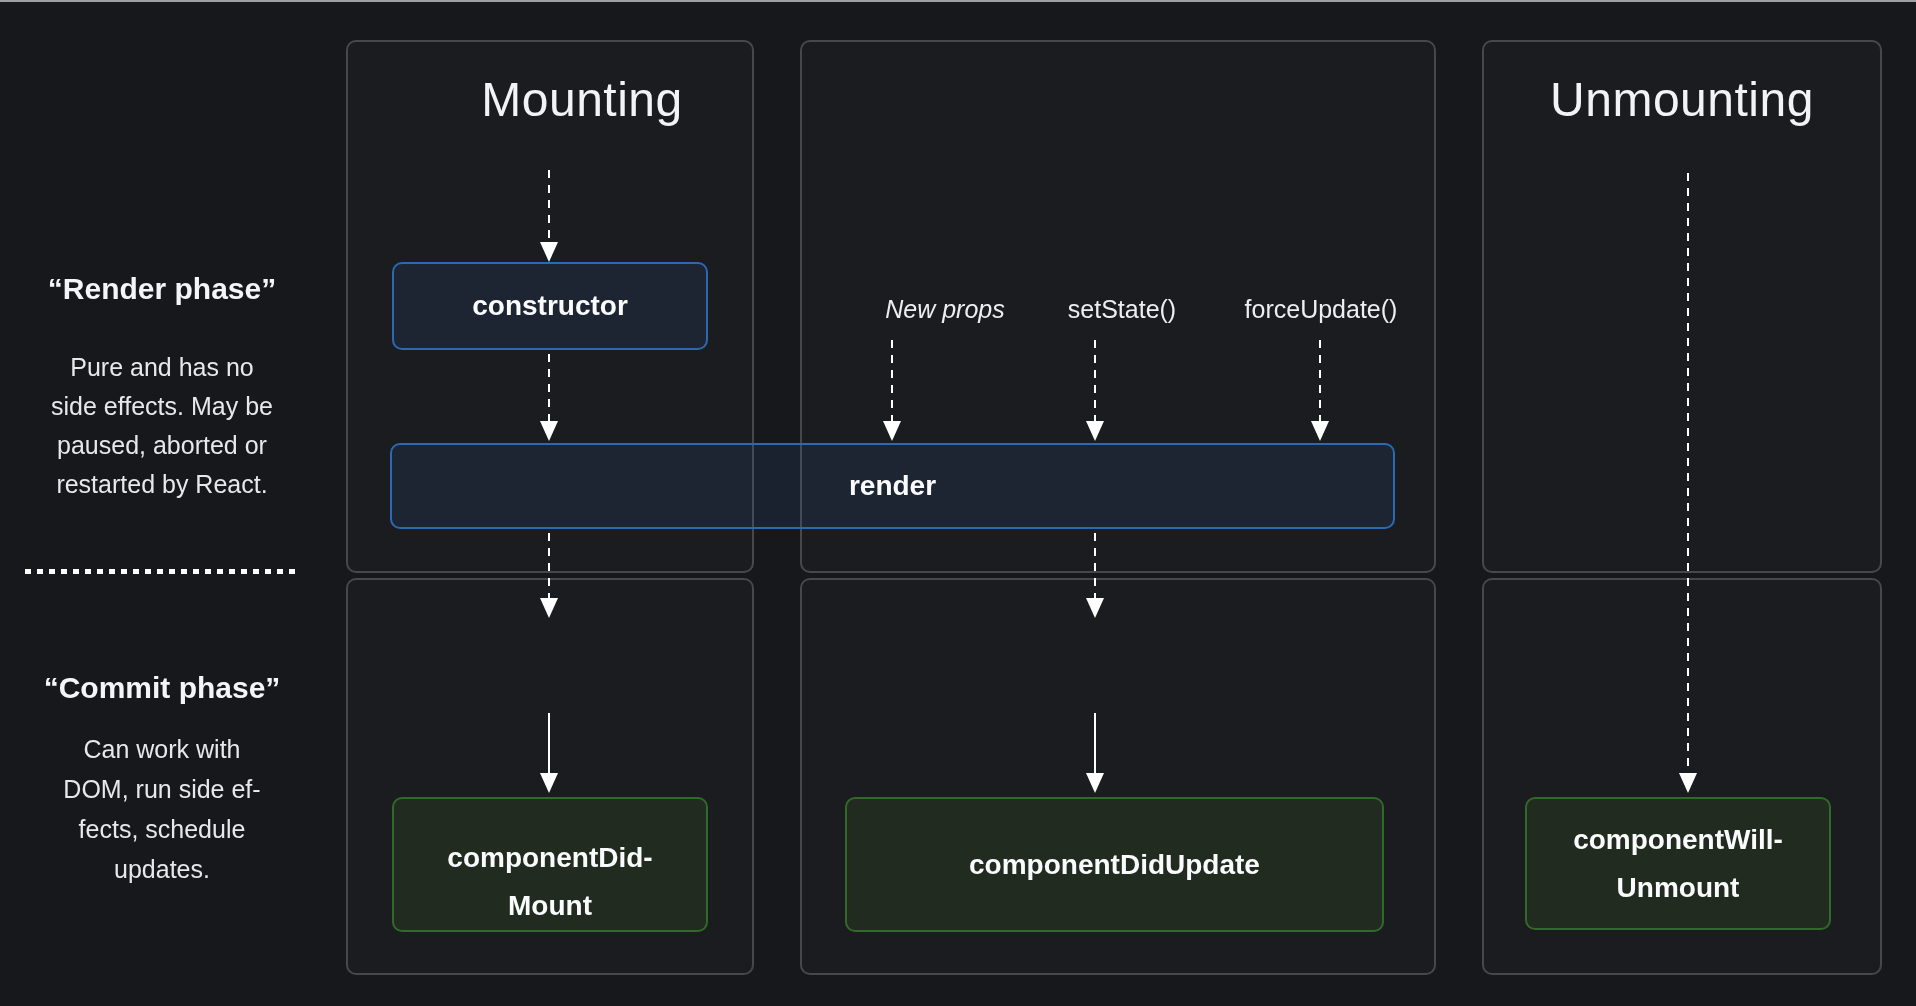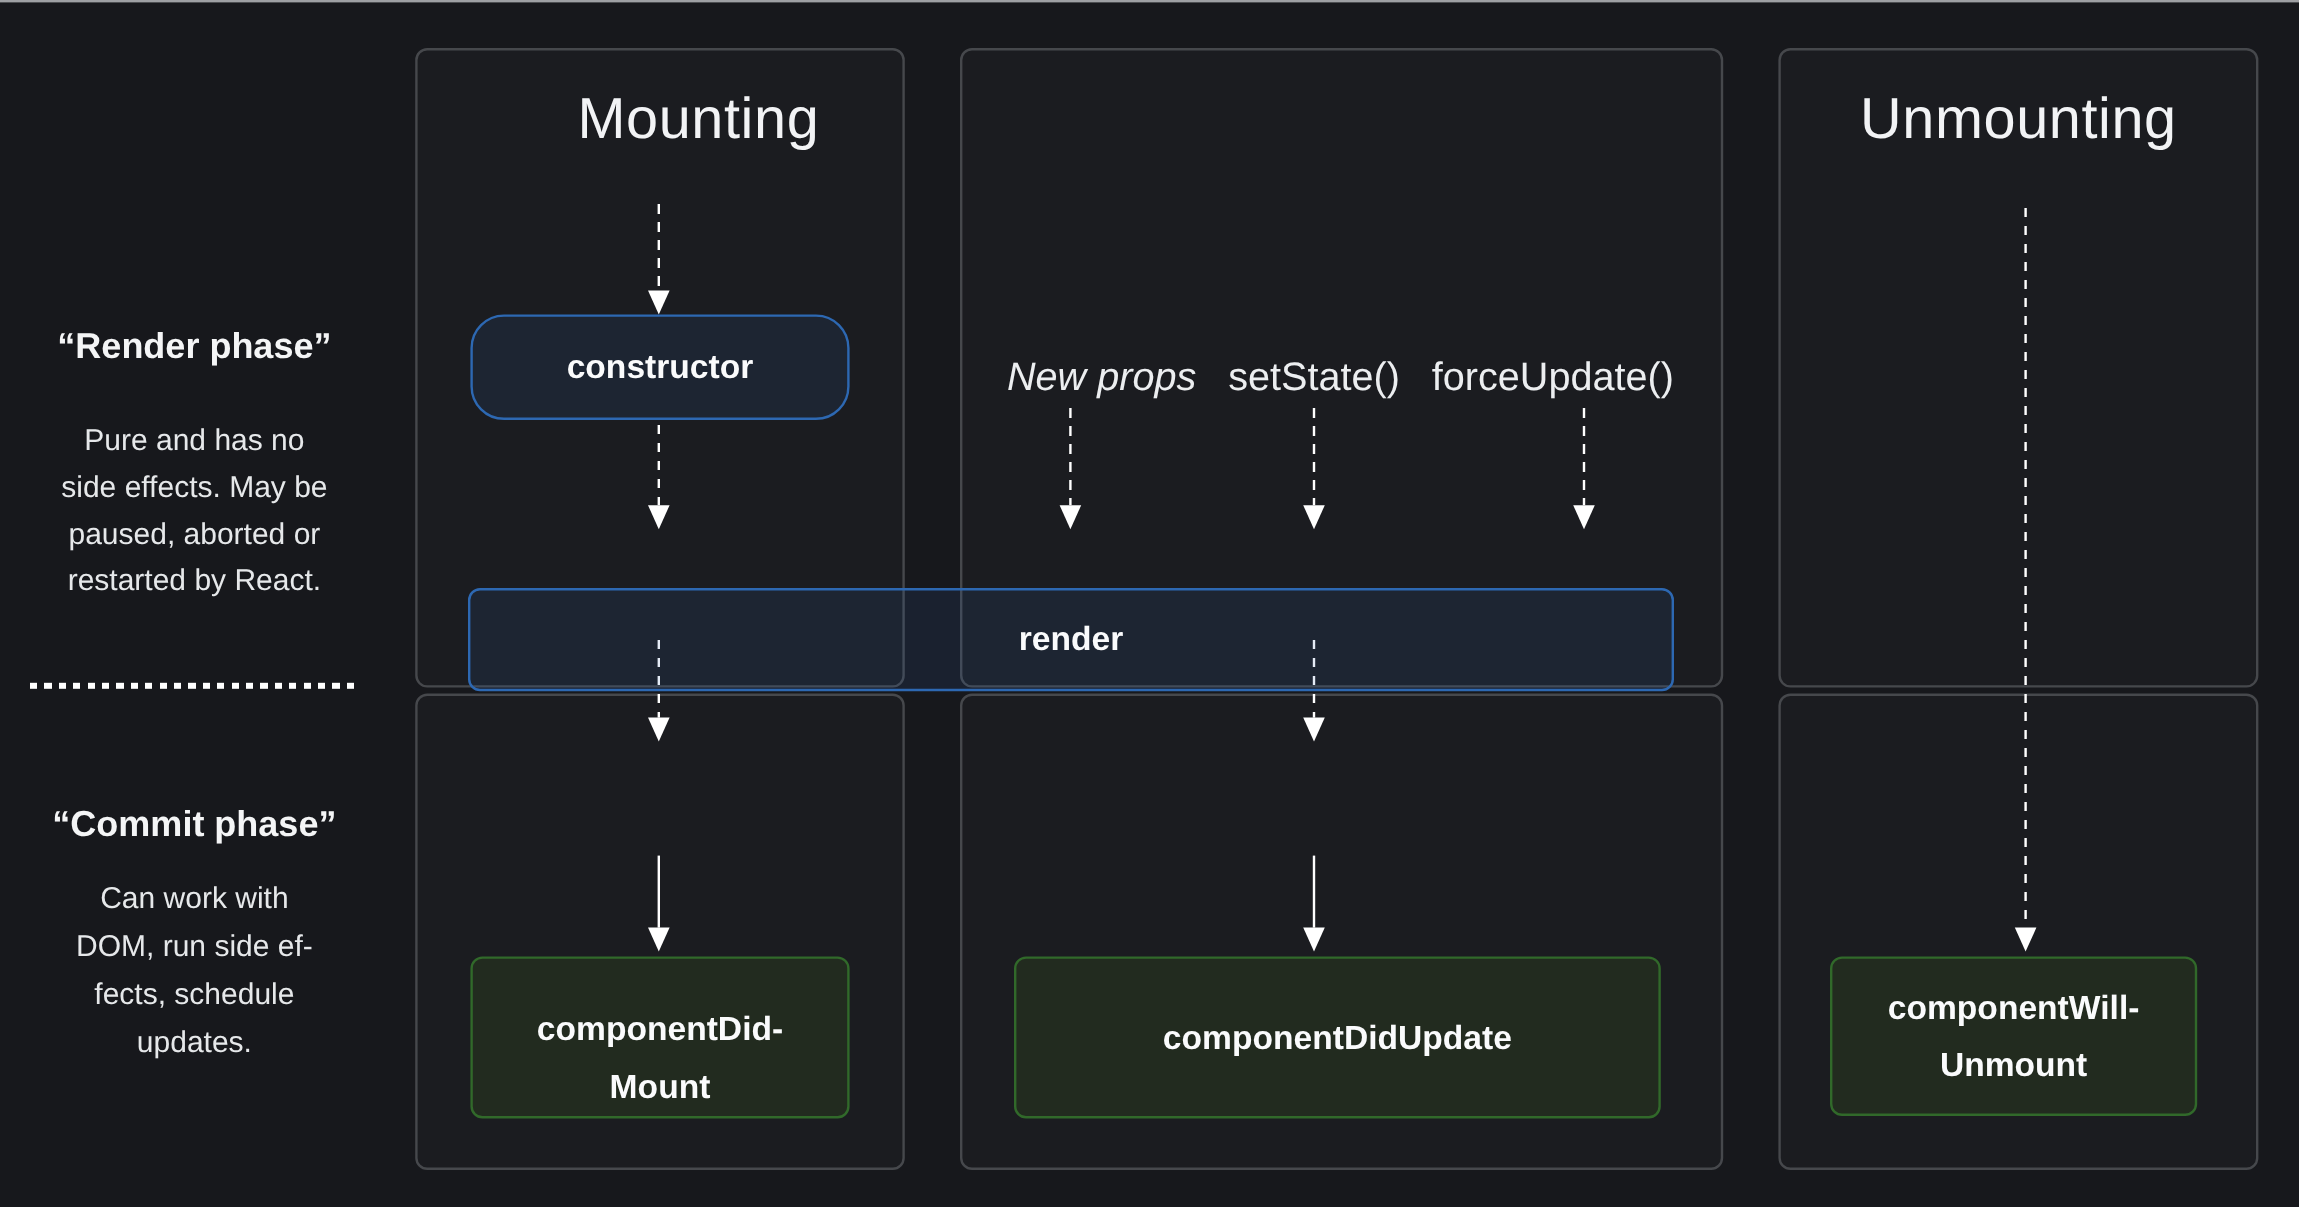--- a/index.html
+++ b/index.html
@@ -41,21 +41,21 @@
     font-size:28px;color:#fafbfc;z-index:3;
   }
   .lbox.blue{border-color:var(--accent-blue,#2d68b2);background:rgba(45,104,178,.13);font-weight:700;}
   .lbox.yellow{border-color:var(--accent-yellow,#a8862c);background:rgba(190,150,25,.17);font-style:italic;font-weight:400;}
   .lbox.green{border-color:var(--accent-green,#31692a);background:rgba(95,170,25,.11);font-weight:700;}
   .lbox .two-line{white-space:pre-line;line-height:48px;}
 
   
   .trigger{
     position:absolute;top:295px;transform:translateX(-50%);
-    font-size:33px;color:#eceef0;white-space:nowrap;z-index:3;
+    font-size:25px;color:#eceef0;white-space:nowrap;z-index:3;margin-left:27px;
   }
   .trigger.italic{font-style:italic;}
 
   
   .dash-line{position:absolute;width:2px;z-index:2;
     background:repeating-linear-gradient(180deg,var(--arrow,#fff) 0 8px,transparent 8px 15px);}
   .solid-line{position:absolute;width:2px;background:var(--arrow,#fff);z-index:2;}
   .arrow-head{position:absolute;width:0;height:0;z-index:2;
     border-left:9px solid transparent;border-right:9px solid transparent;
     border-top:20px solid var(--arrow,#fff);}
@@ -87,24 +87,24 @@
   <div class="phase-title" style="top:671px;">“Commit phase”</div>
   <div class="phase-desc" style="top:729px;line-height:40px;">Can work with
 DOM, run side ef-
 fects, schedule
 updates.</div>
 
   <span class="trigger italic" style="left:918px;">New props</span>
   <span class="trigger" style="left:1095px;">setState()</span>
   <span class="trigger" style="left:1294px;">forceUpdate()</span>
 
-  <div class="lbox blue" style="left:392px;top:262px;width:316px;height:88px;border-radius:28px;">
+  <div class="lbox blue" style="left:392px;top:262px;width:316px;height:88px;">
       <span>constructor</span>
     </div>
-  <div class="lbox blue" style="left:390px;top:443px;width:1005px;height:86px;margin-top:47px;">
+  <div class="lbox blue" style="left:390px;top:443px;width:1005px;height:86px;">
       <span>render</span>
     </div>
   <div class="lbox green" style="left:392px;top:797px;width:316px;height:135px;align-items:flex-end;">
       <span class="two-line">componentDid-
 Mount</span>
     </div>
   <div class="lbox green" style="left:845px;top:797px;width:539px;height:135px;">
       <span>componentDidUpdate</span>
     </div>
   <div class="lbox green" style="left:1525px;top:797px;width:306px;height:133px;">

